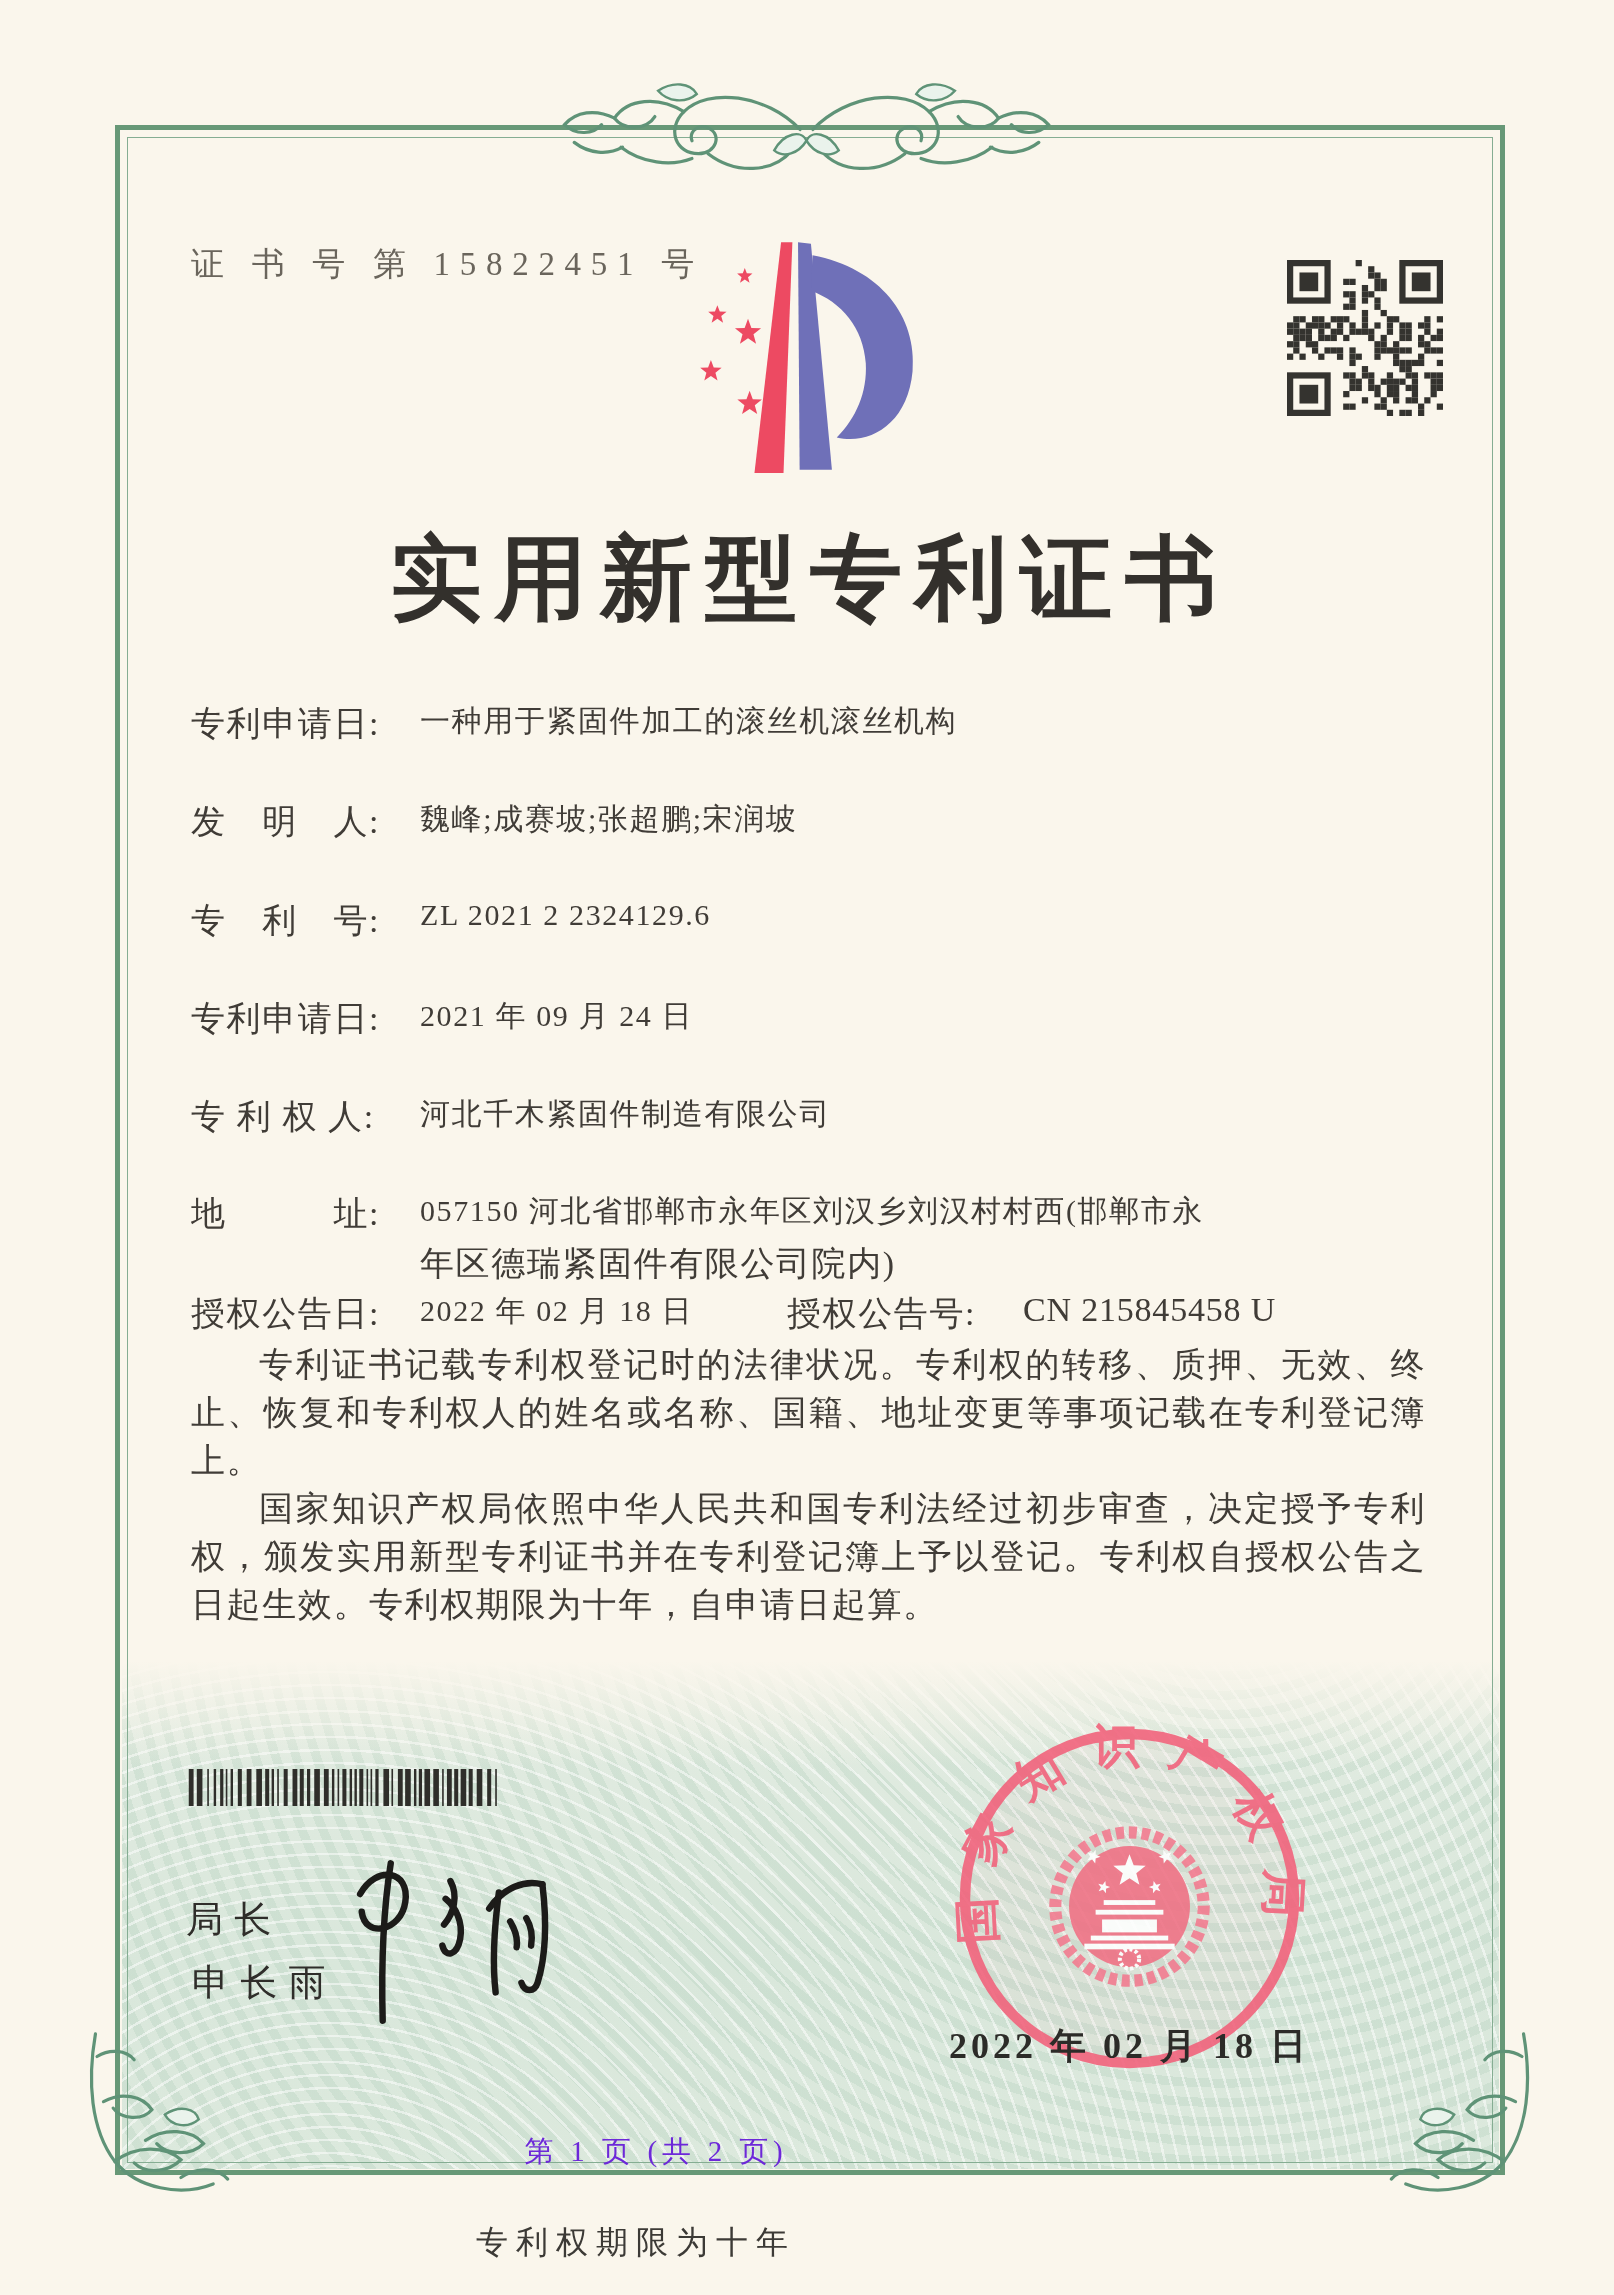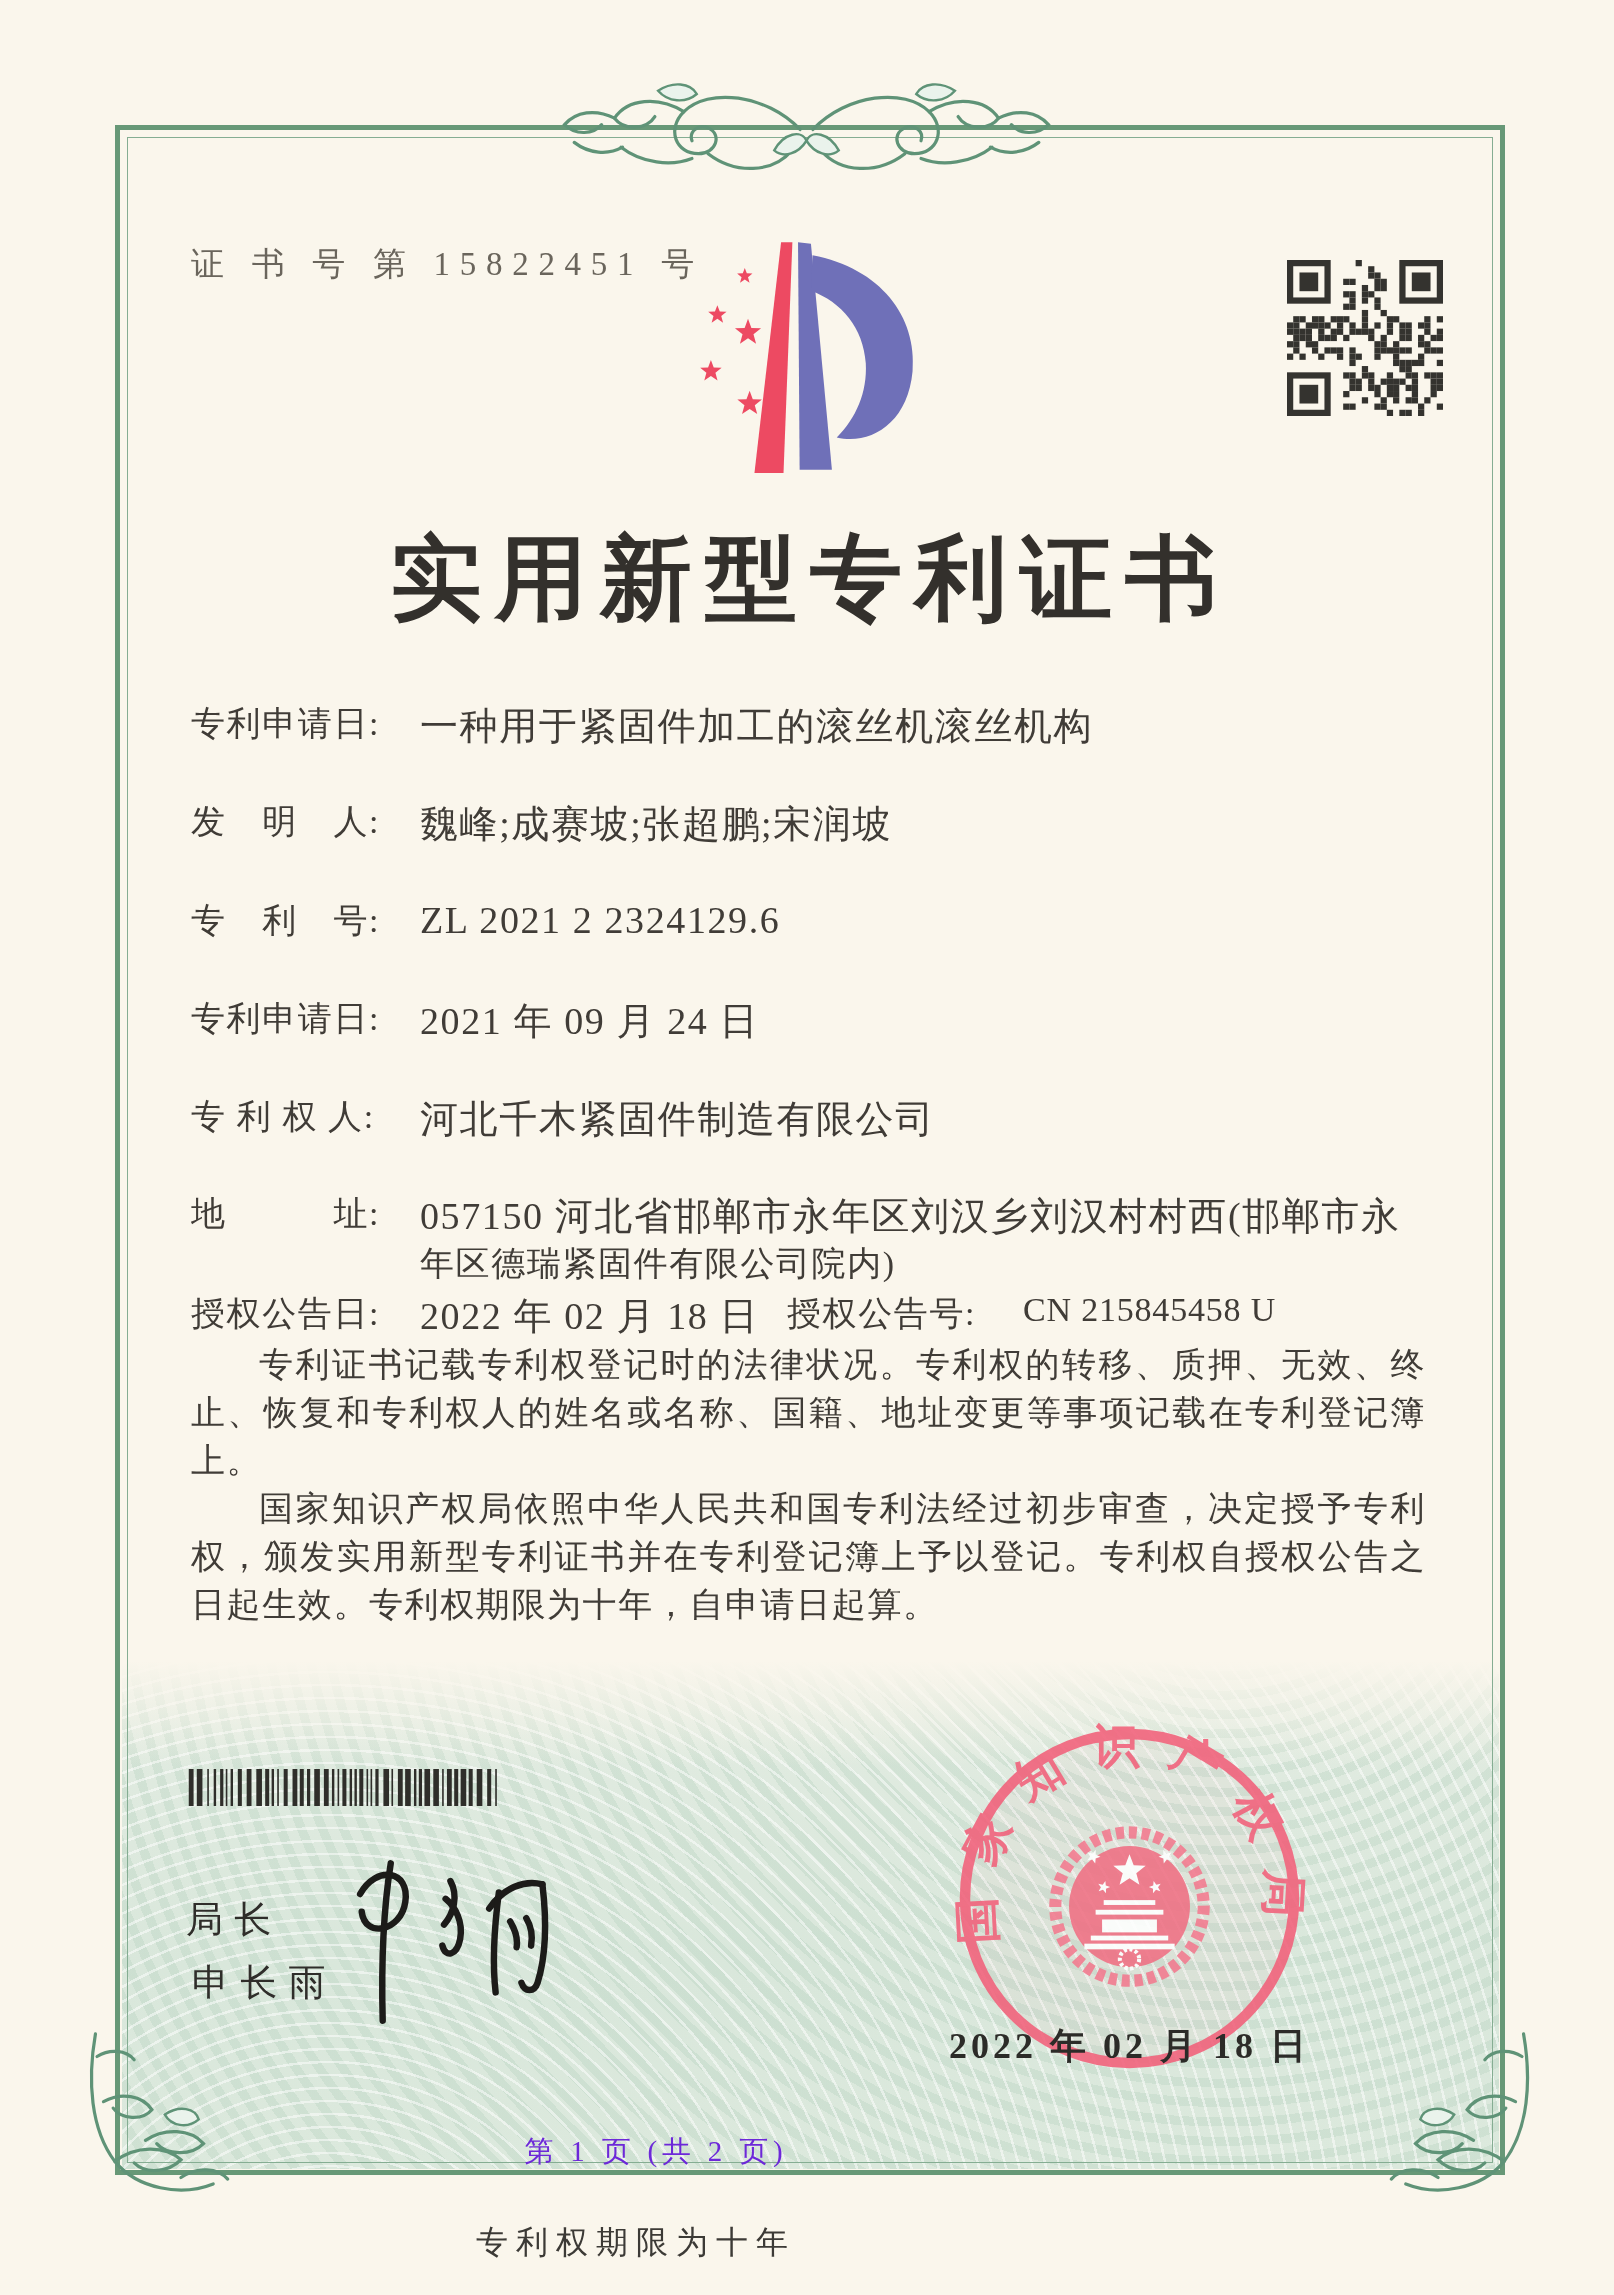--- a/index.html
+++ b/index.html
@@ -33,21 +33,21 @@
   }
   .ornament{stroke:#5f9377; fill:none; stroke-width:4; stroke-linecap:round;}
   .ornament .leaf{fill:#eaf3ec; stroke-width:3;}
   
   .cert-no{left:191px; top:242px; font-size:33px; letter-spacing:9.7px; color:#6a655c;}
   .title{
     left:115px; top:517px; width:1390px; text-align:center;
     font-size:92px; font-weight:600; letter-spacing:13px; color:#33302c;
   }
   .row-label{left:191px; font-size:34px; letter-spacing:1.6px; white-space:pre;}
-  .row-value{left:420px; font-size:38px; letter-spacing:1.6px; white-space:pre;}
+  .row-value{left:420px; font-size:30px; letter-spacing:1.6px; white-space:pre;}
   .addr2{left:420px; font-size:34px; letter-spacing:1.6px;}
   .grant-label2{left:787px; font-size:34px; letter-spacing:1.6px;}
   .grant-value2{left:1023px; font-size:34px; letter-spacing:0.8px;}
   .paras{
     left:191px; top:1341px; width:1235px;
     font-size:34px; line-height:48px; letter-spacing:1.6px; text-align:justify;
   }
   .paras p{margin:0; text-indent:2em;}
   .officer-title{left:186px; top:1895px; font-size:37px; letter-spacing:11.3px; color:#2f2d2a;}
   .officer-name{left:184px; top:1958px; font-size:37px; letter-spacing:11.3px; color:#2f2d2a;margin-left:8px;}

